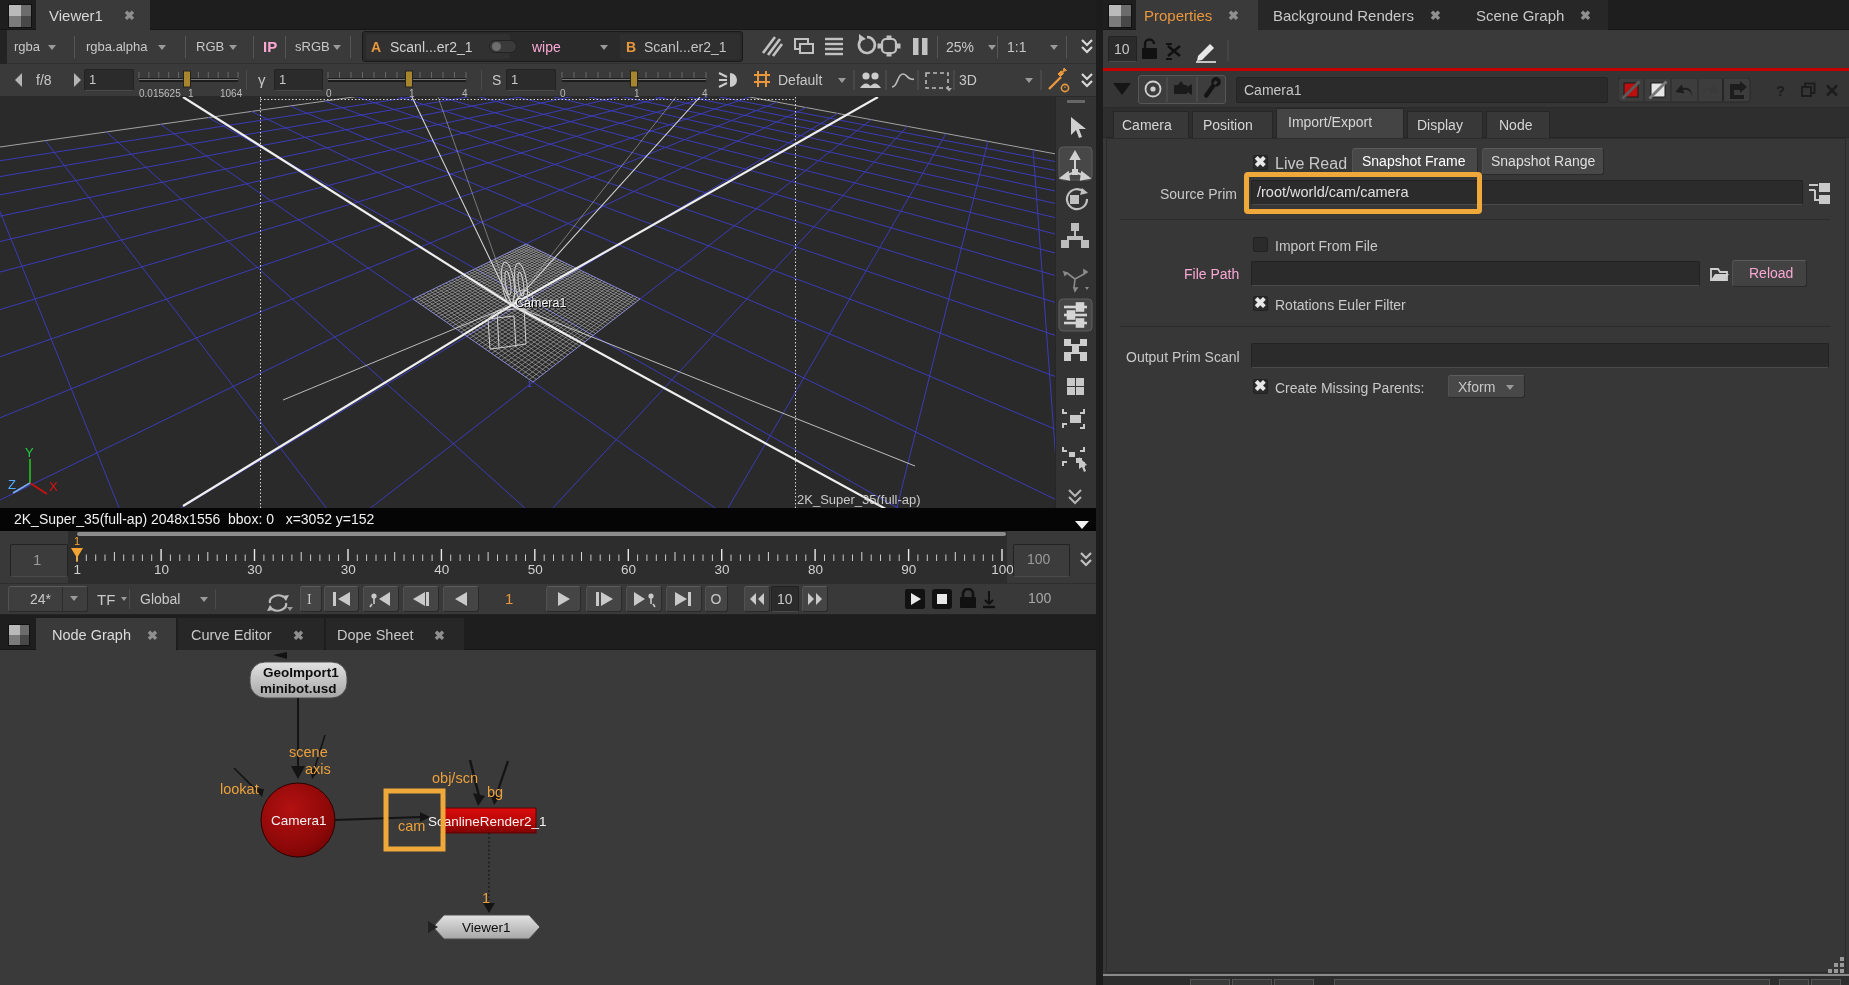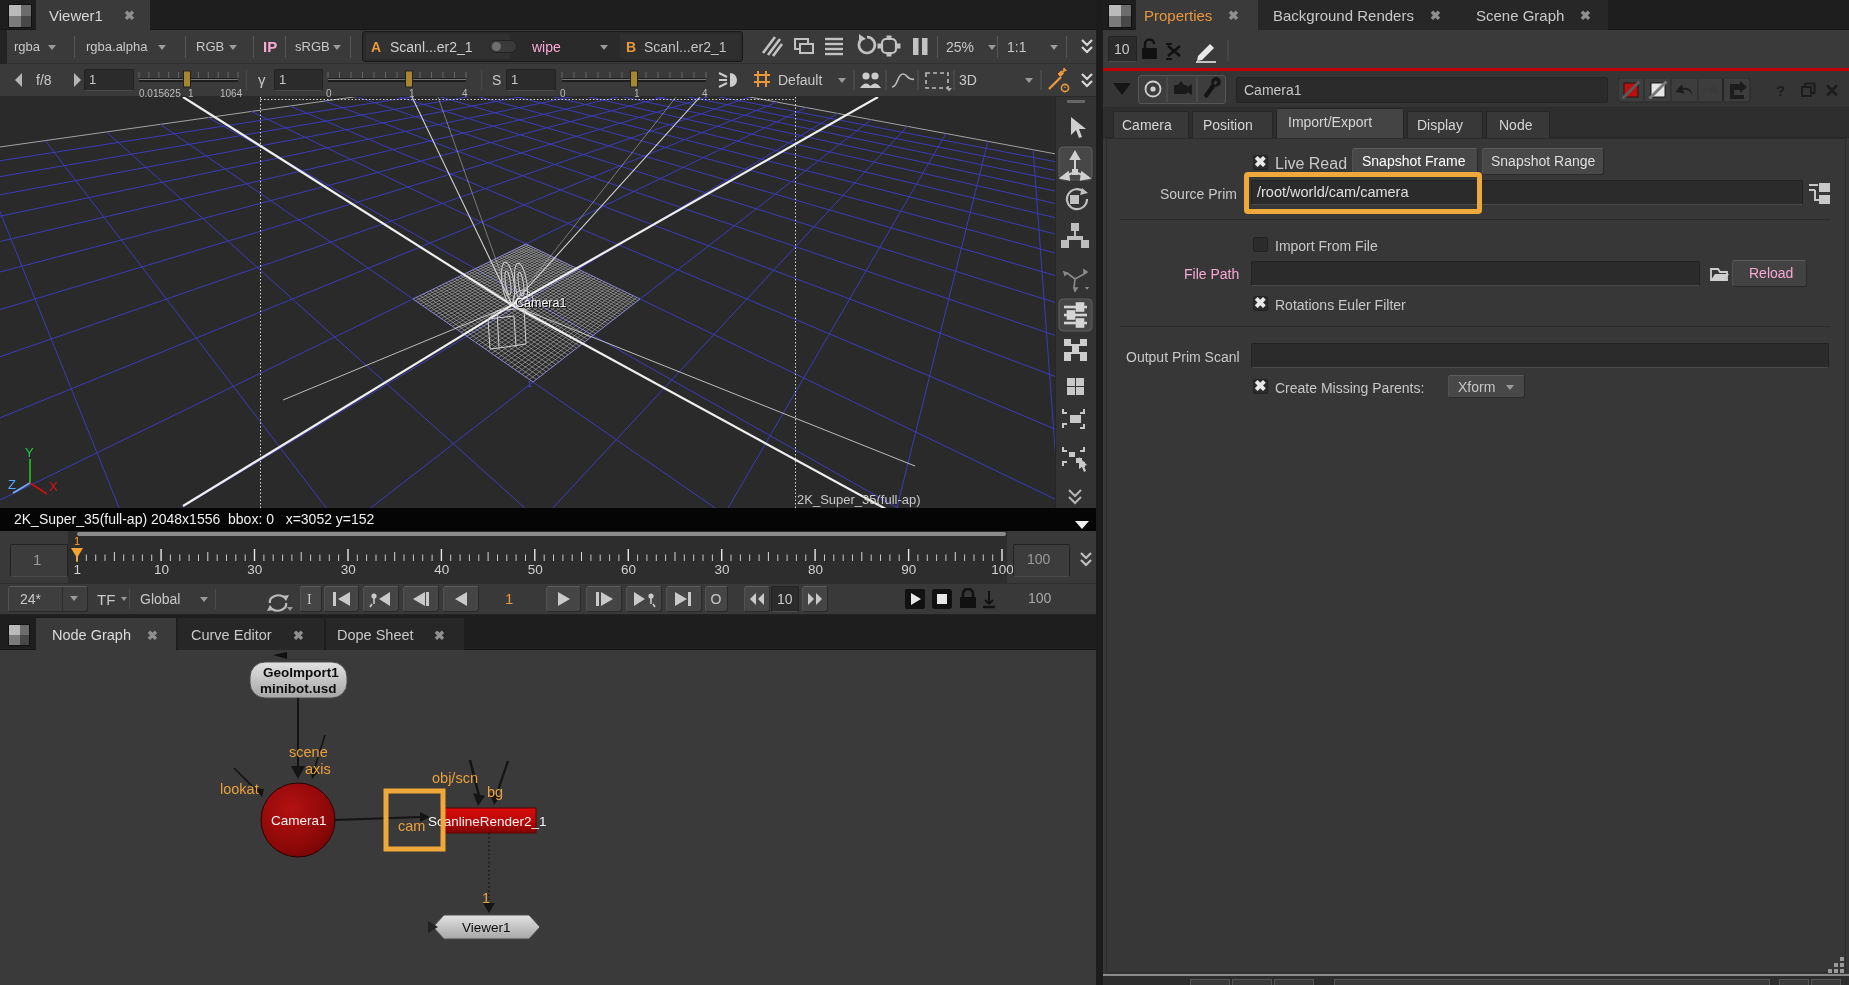--- a/index.html
+++ b/index.html
@@ -583,21 +583,21 @@
 <div class="abs sunken" style="left:1013px;top:544px;width:57px;height:33px;background:#3c3c3c"></div>
 <div class="abs t" style="left:1027px;top:551px;font-size:14px;color:#9a9a9a">100</div>
 <svg class="abs" style="left:1078px;top:552px" width="16" height="15" viewBox="0 0 16 15">
     <g stroke="#c0c0c0" stroke-width="2.2" fill="none">
       <path d="M3 1 l5 5 l5 -5"></path>
       <path d="M3 8 l5 5 l5 -5"></path>
     </g>
   </svg>
 <div class="abs" style="left:0;top:583px;width:1096px;height:32px;background:#393939;border-top:1px solid #2e2e2e;border-bottom:1px solid #222"></div>
 <div class="abs btn" style="left:8px;top:586px;width:80px;height:26px;background:#3e3e3e"></div>
-<div class="abs t" style="left:20px;top:591px;font-size:14px;">24*</div>
+<div class="abs t" style="left:30px;top:591px;font-size:14px;">24*</div>
 <div class="abs" style="left:62px;top:587px;width:1px;height:24px;background:#2c2c2c"></div>
 <div class="abs" style="left:70px;top:596px;width:0;height:0;border-left:4.0px solid transparent;border-right:4.0px solid transparent;border-top:5.0px solid #9a9a9a"></div>
 <div class="abs t" style="left:97px;top:591px;font-size:15px;">TF</div>
 <div class="abs" style="left:121px;top:597px;width:0;height:0;border-left:3.4px solid transparent;border-right:3.4px solid transparent;border-top:4.4px solid #9a9a9a"></div>
 <div class="abs sep" style="left:129px;top:589px;height:20px;background:#4c4c4c"></div>
 <div class="abs t" style="left:140px;top:591px;font-size:14px;">Global</div>
 <div class="abs" style="left:200px;top:597px;width:0;height:0;border-left:4.0px solid transparent;border-right:4.0px solid transparent;border-top:5.0px solid #9a9a9a"></div>
 <div class="abs sep" style="left:215px;top:589px;height:20px;background:#4c4c4c"></div>
 <svg class="abs" style="left:263px;top:588px" width="30" height="24" viewBox="0 0 30 24">
 <path d="M7 15 a8.5 6.5 0 0 1 14 -6" stroke="#bbb" stroke-width="2.2" fill="none"></path>

